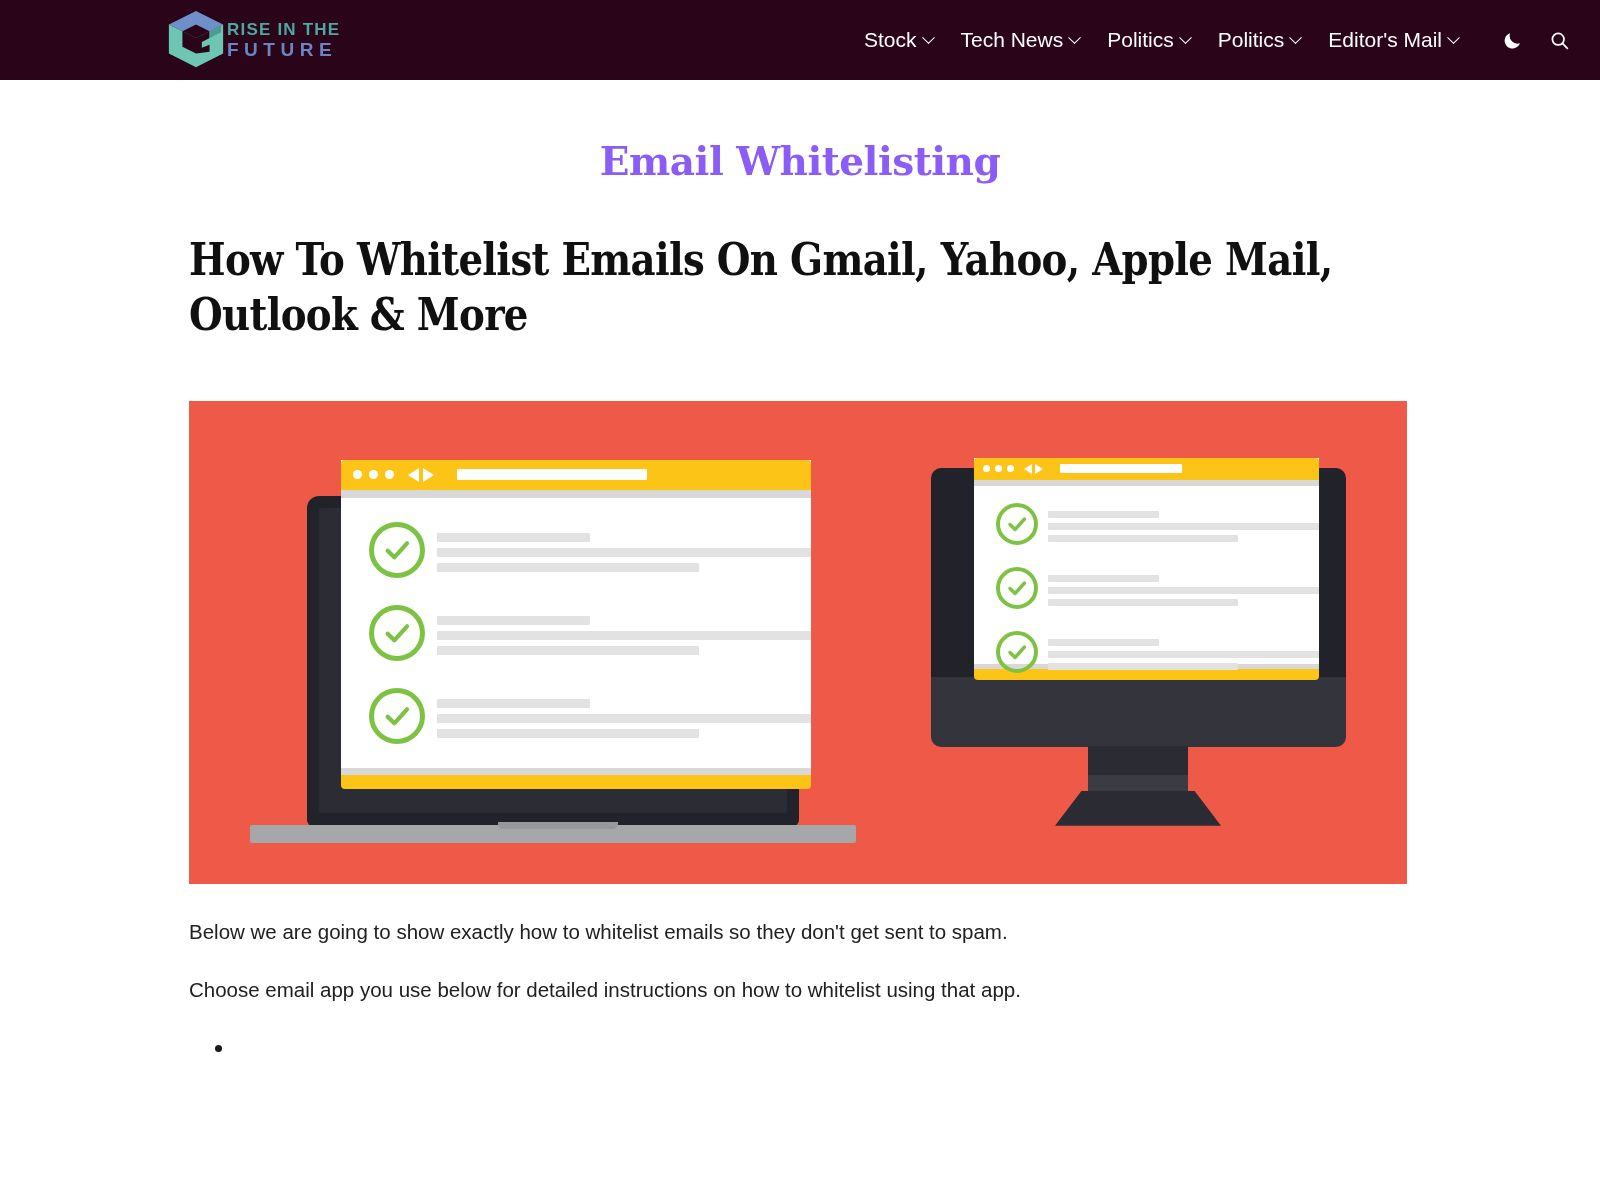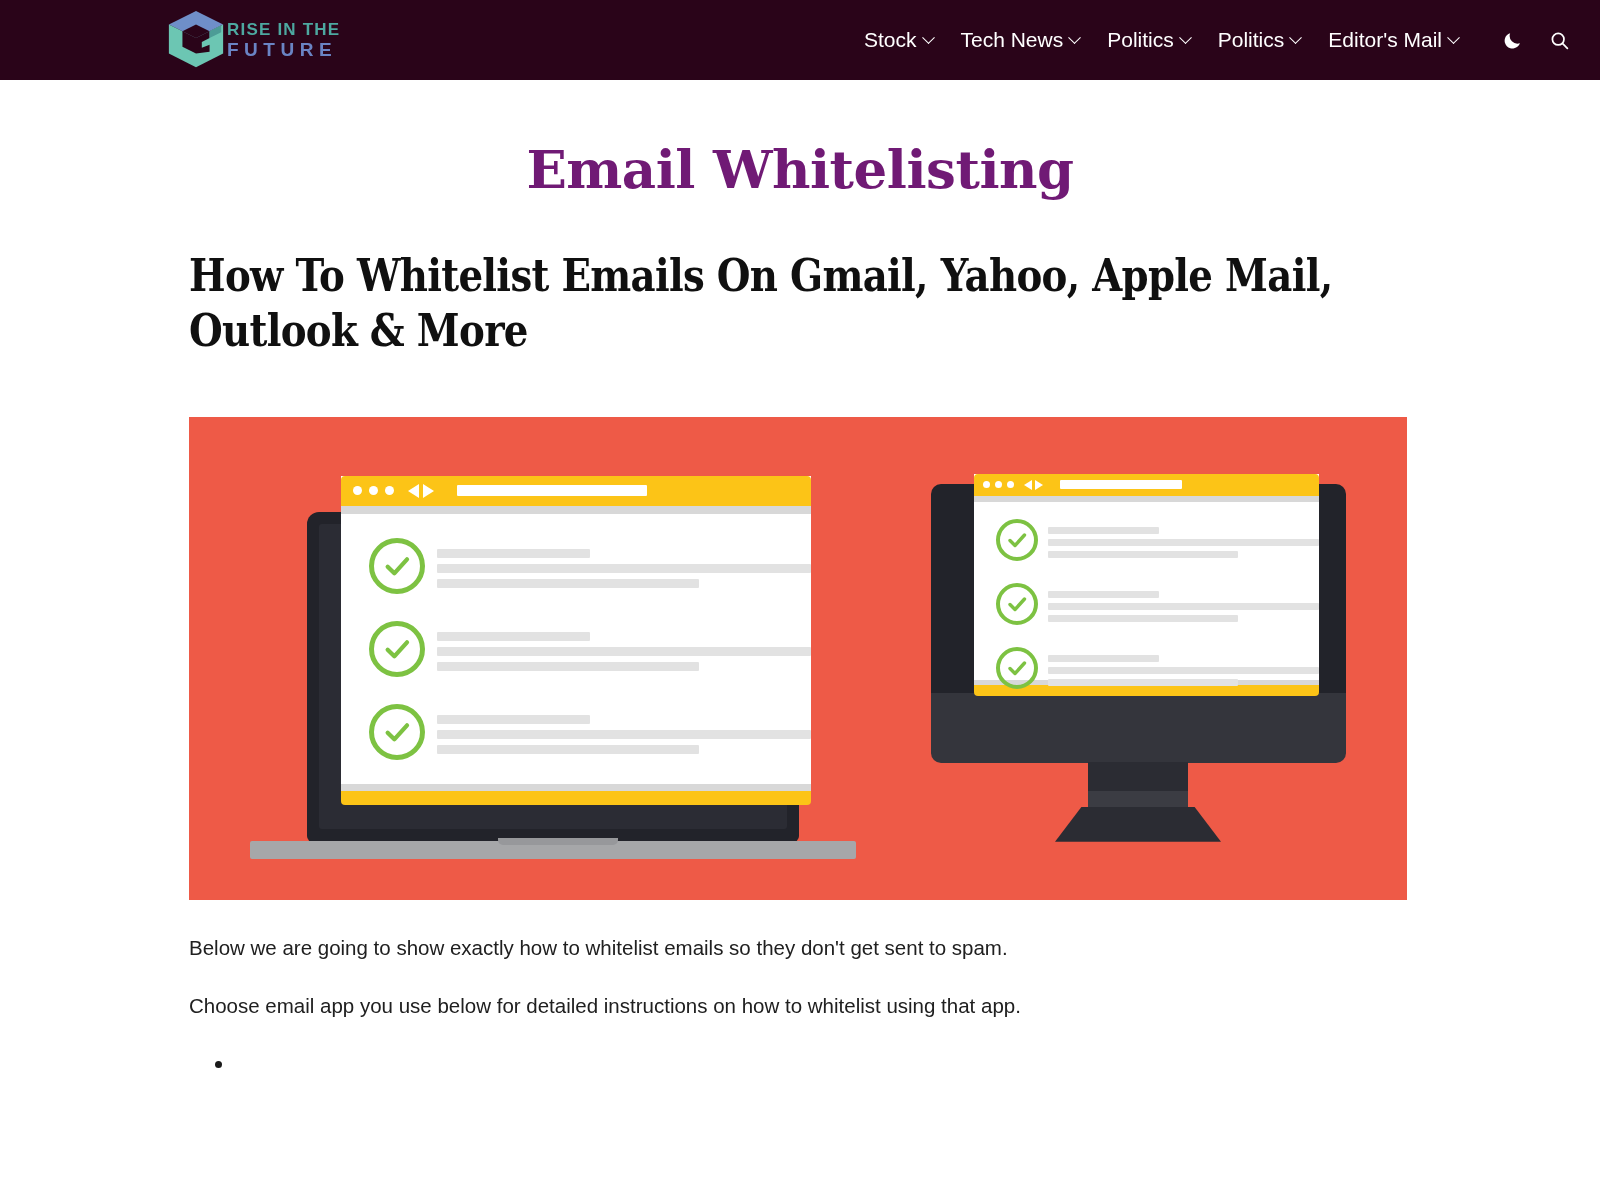--- a/index.html
+++ b/index.html
@@ -80,22 +80,22 @@
     margin-left: 30px;
   }
   .icon-btn { cursor: pointer; display: flex; align-items: center; }
 
   
   .page-title {
     text-align: center;
     margin-top: 58px;
     font-family: "DejaVu Serif", serif;
     font-weight: bold;
-    font-size: 53px;
-    color: #701a75;
+    font-size: 39px;
+    color: #8b5cf6;
     letter-spacing: -0.5px;
   }
 
   
   .article {
     width: 1224px;
     margin: 17px auto;
     padding-left: 1px;
   }
   .article-heading {

